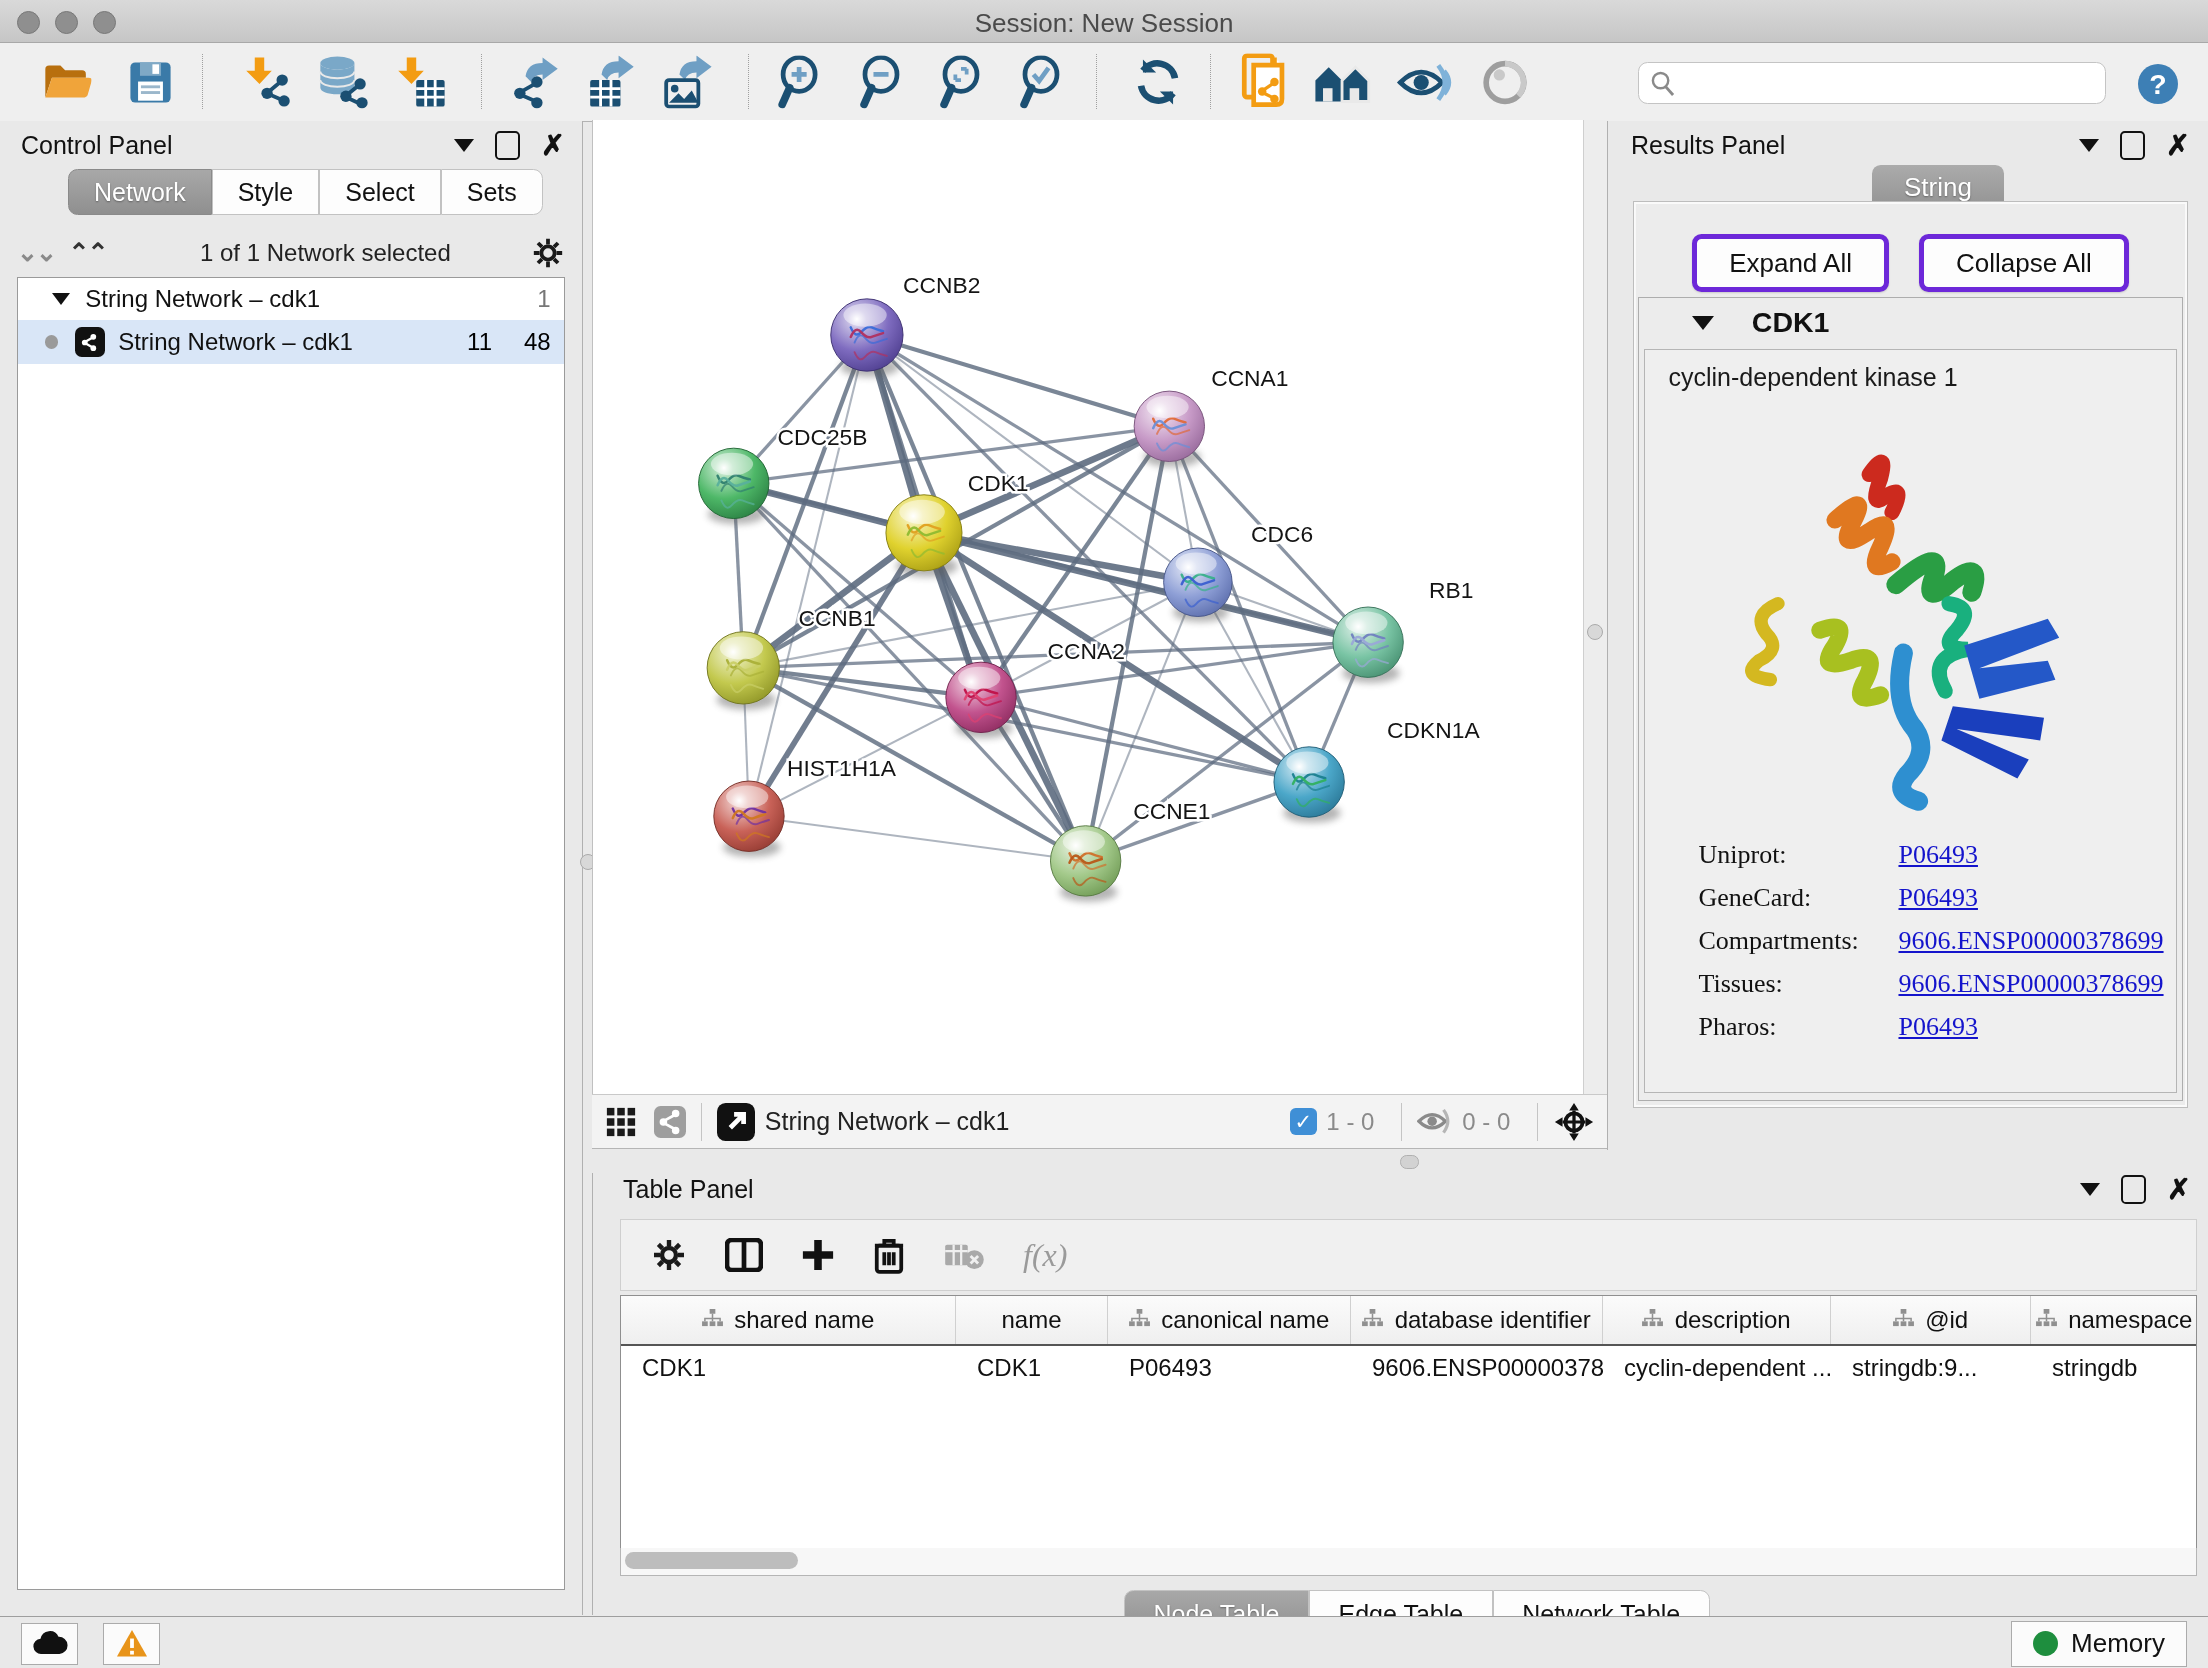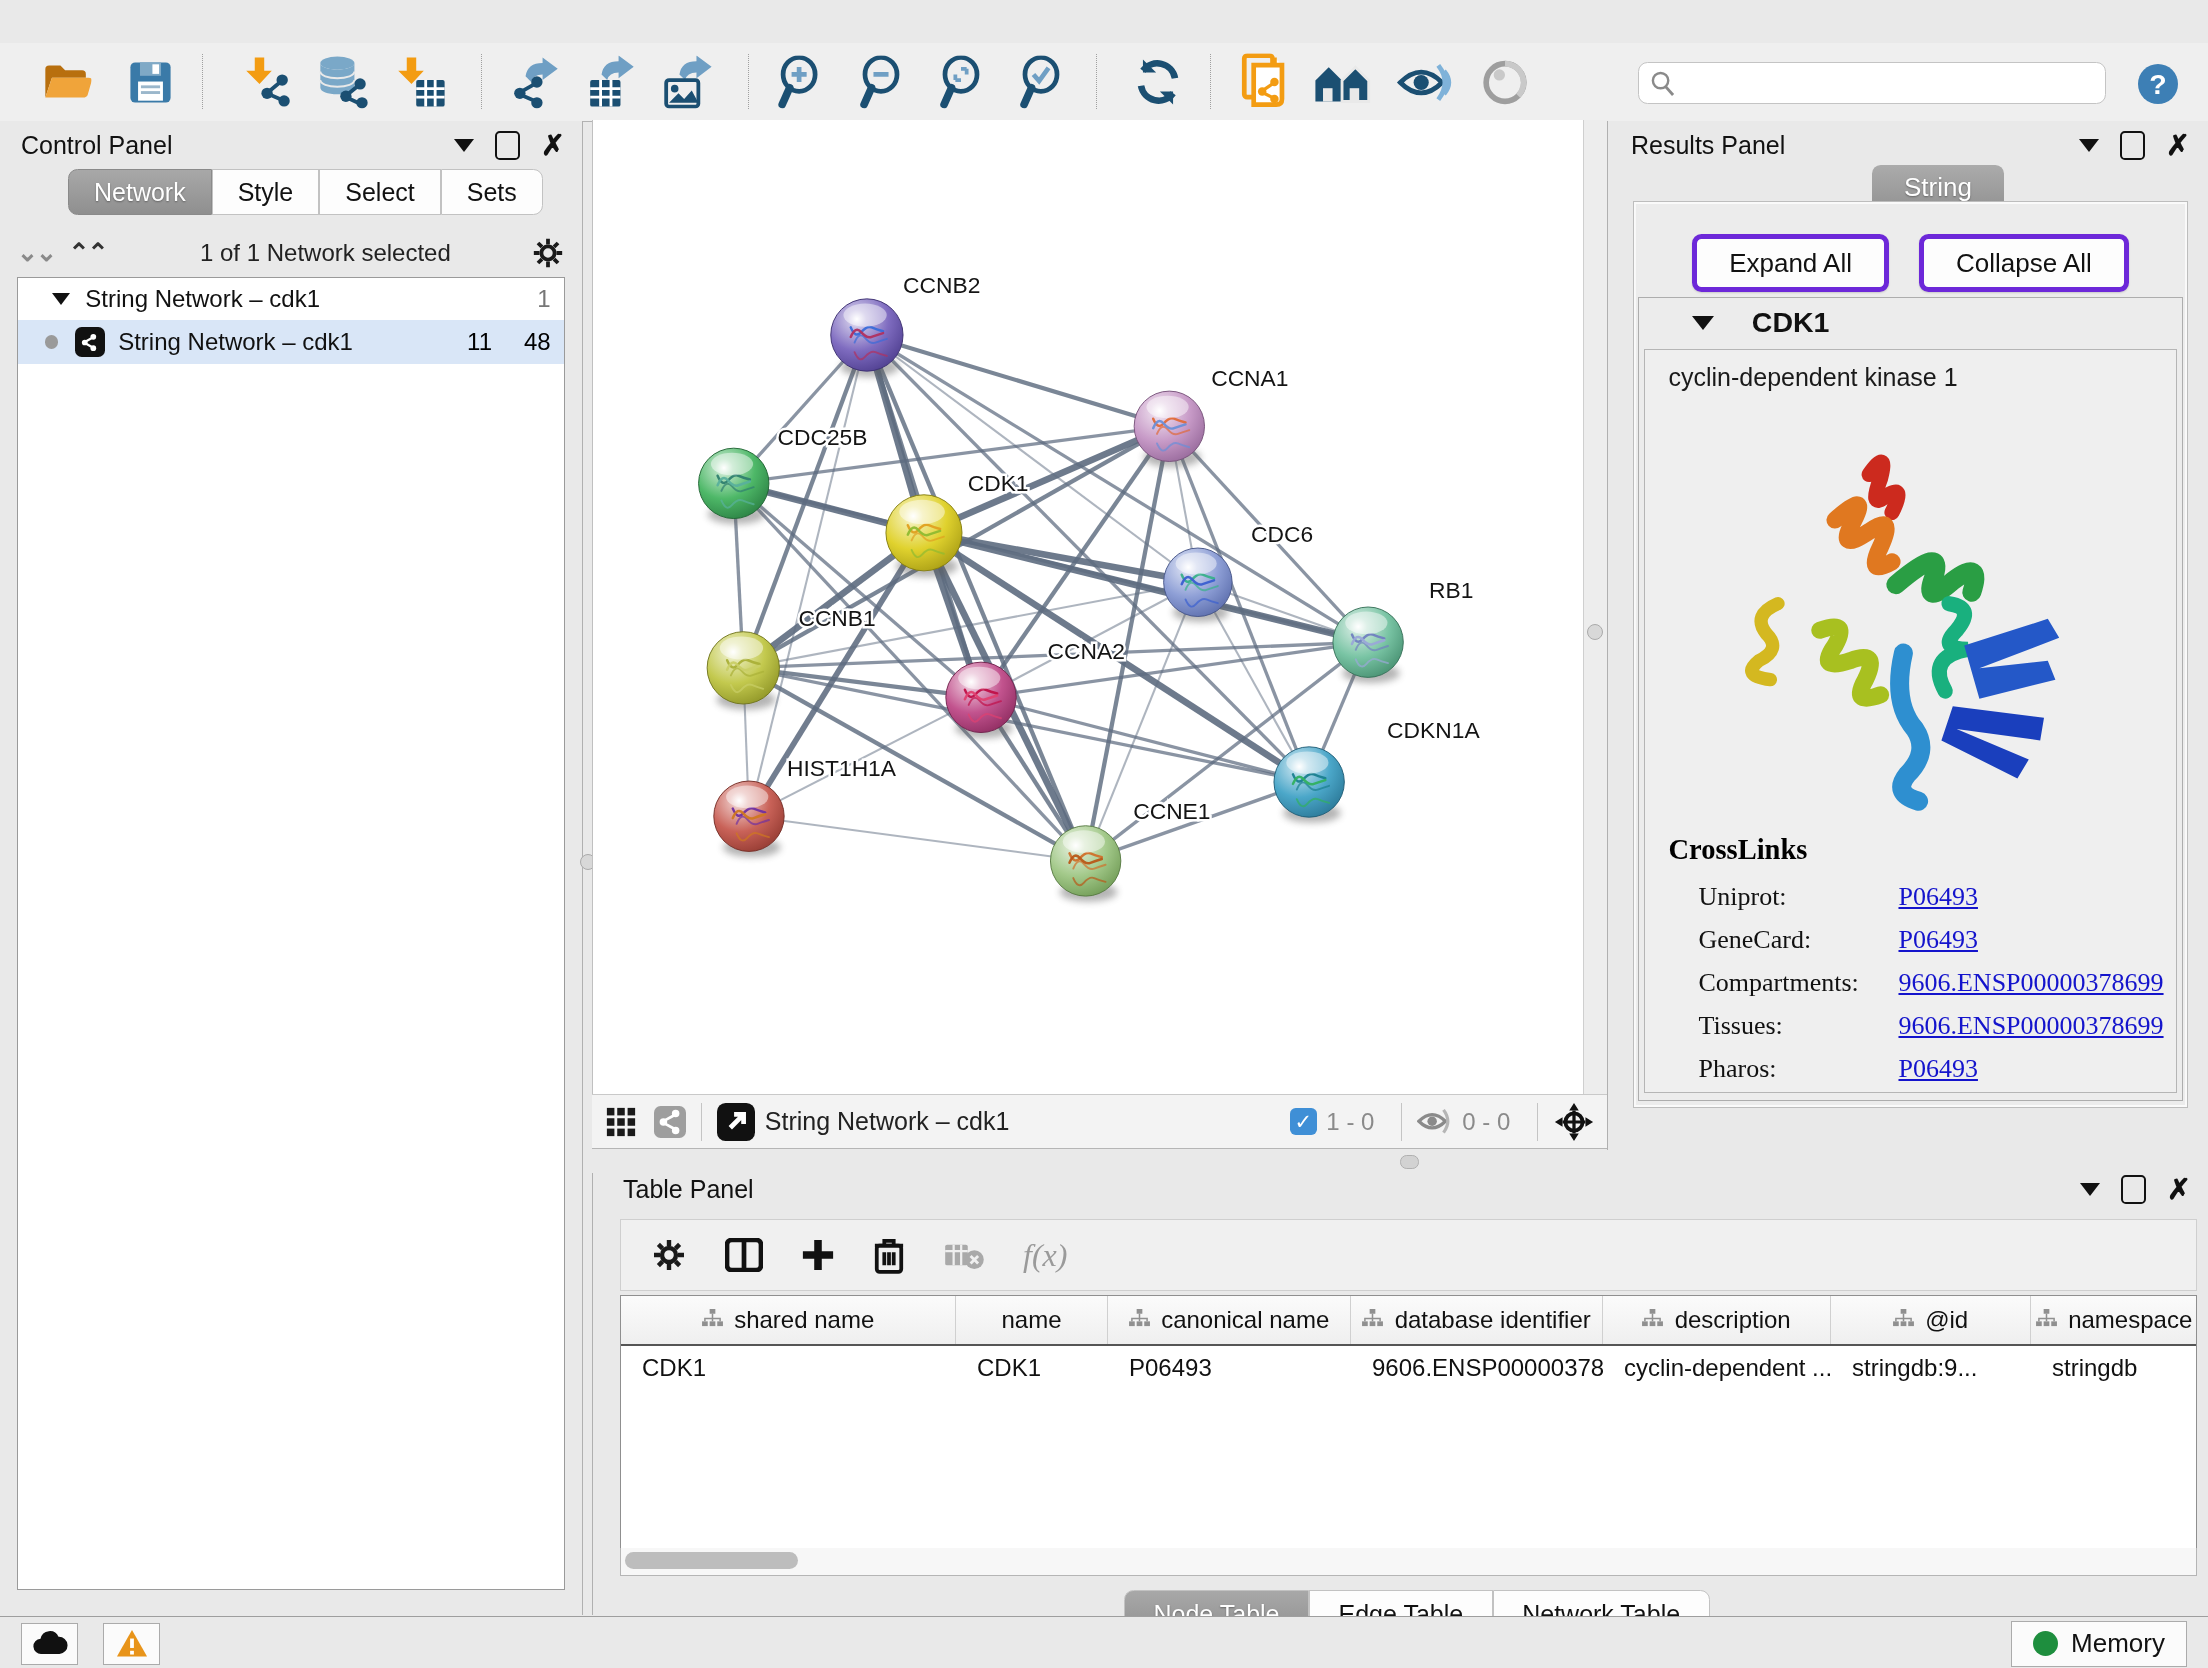--- a/index.html
+++ b/index.html
@@ -105,20 +105,28 @@
   .statusbar{position:absolute;left:0;top:1616px;width:100%;height:52px;background:#e9e9e9;border-top:1.9px solid #9e9e9e;}
   .sbtn{position:absolute;top:5.7px;width:55px;height:40px;background:#fbfbfb;border:1.9px solid #ababab;display:flex;align-items:center;justify-content:center;}
   .membtn{position:absolute;right:21px;top:3.8px;height:44px;background:#fbfbfb;border:1.9px solid #ababab;display:flex;align-items:center;gap:13.3px;padding:0 21px;font-size:26px;color:#111;}
   .memdot{width:25px;height:25px;border-radius:50%;}
 </style>
 </head>
 <body>
 
 <div class="window">
 
+  <div class="titlebar">
+    <div class="lights">
+      <div class="light"></div>
+      <div class="light"></div>
+      <div class="light"></div>
+    </div>
+    <div class="wtitle">Session: New Session</div>
+  </div>
 
   <div class="toolbar">
     <div class="tbtn" style="left:67px">
       <svg width="49" height="42" viewBox="0 0 52 44">
           <path d="M3 38 V8 q0-4 4-4 h12 l5 5 h18 q4 0 4 4 v4 H10 Z" fill="#b86f0e"></path>
           <path d="M10 17 h39 q4 0 3 4 l-4 14 q-1 3-5 3 H3 Z" fill="#f0a43a"></path>
         </svg>
     </div>
     <div class="tbtn" style="left:150px">
       <svg width="44" height="44" viewBox="0 0 46 46">
@@ -650,21 +658,20 @@
               <path d="M30 96 q-14 6-6 16 q8 8-4 14 q-10 8 6 10" stroke="#d4b820" stroke-width="7"></path>
               <path d="M52 110 q16-6 8 8 q-10 14 8 8 q16-6 8 10 q-8 14 8 8" stroke="#a8c020" stroke-width="9"></path>
               <path d="M92 86 q26-22 20-4 q-6 16 10 2 q16-12 10 6" stroke="#2a9e44" stroke-width="10"></path>
               <path d="M120 96 q14 2 4 14 q-10 10 6 10 q-22 4-12 22" stroke="#19b07e" stroke-width="8"></path>
               <path d="M96 122 q-6 26 6 40 q8 12-4 24 q-8 10 6 14" stroke="#2e8fd0" stroke-width="10"></path>
             </g>
             <path d="M128 118 l44-14 6 10 -42 16 36-4 4 10 -40 10 Z" fill="#2458c8"></path>
             <path d="M122 150 l48 6 -2 12 -44-6 38 16 -6 10 -40-20 Z" fill="#1a3fbd"></path>
           </svg>
           <div class="xl">
-            <h3>CrossLinks</h3>
             <div>
                 <div class="cl-row">
                   <span class="cl-label">Uniprot:</span>
                   <a class="cl-value" href="#">P06493</a>
                 </div>
                 <div class="cl-row">
                   <span class="cl-label">GeneCard:</span>
                   <a class="cl-value" href="#">P06493</a>
                 </div>
                 <div class="cl-row">

